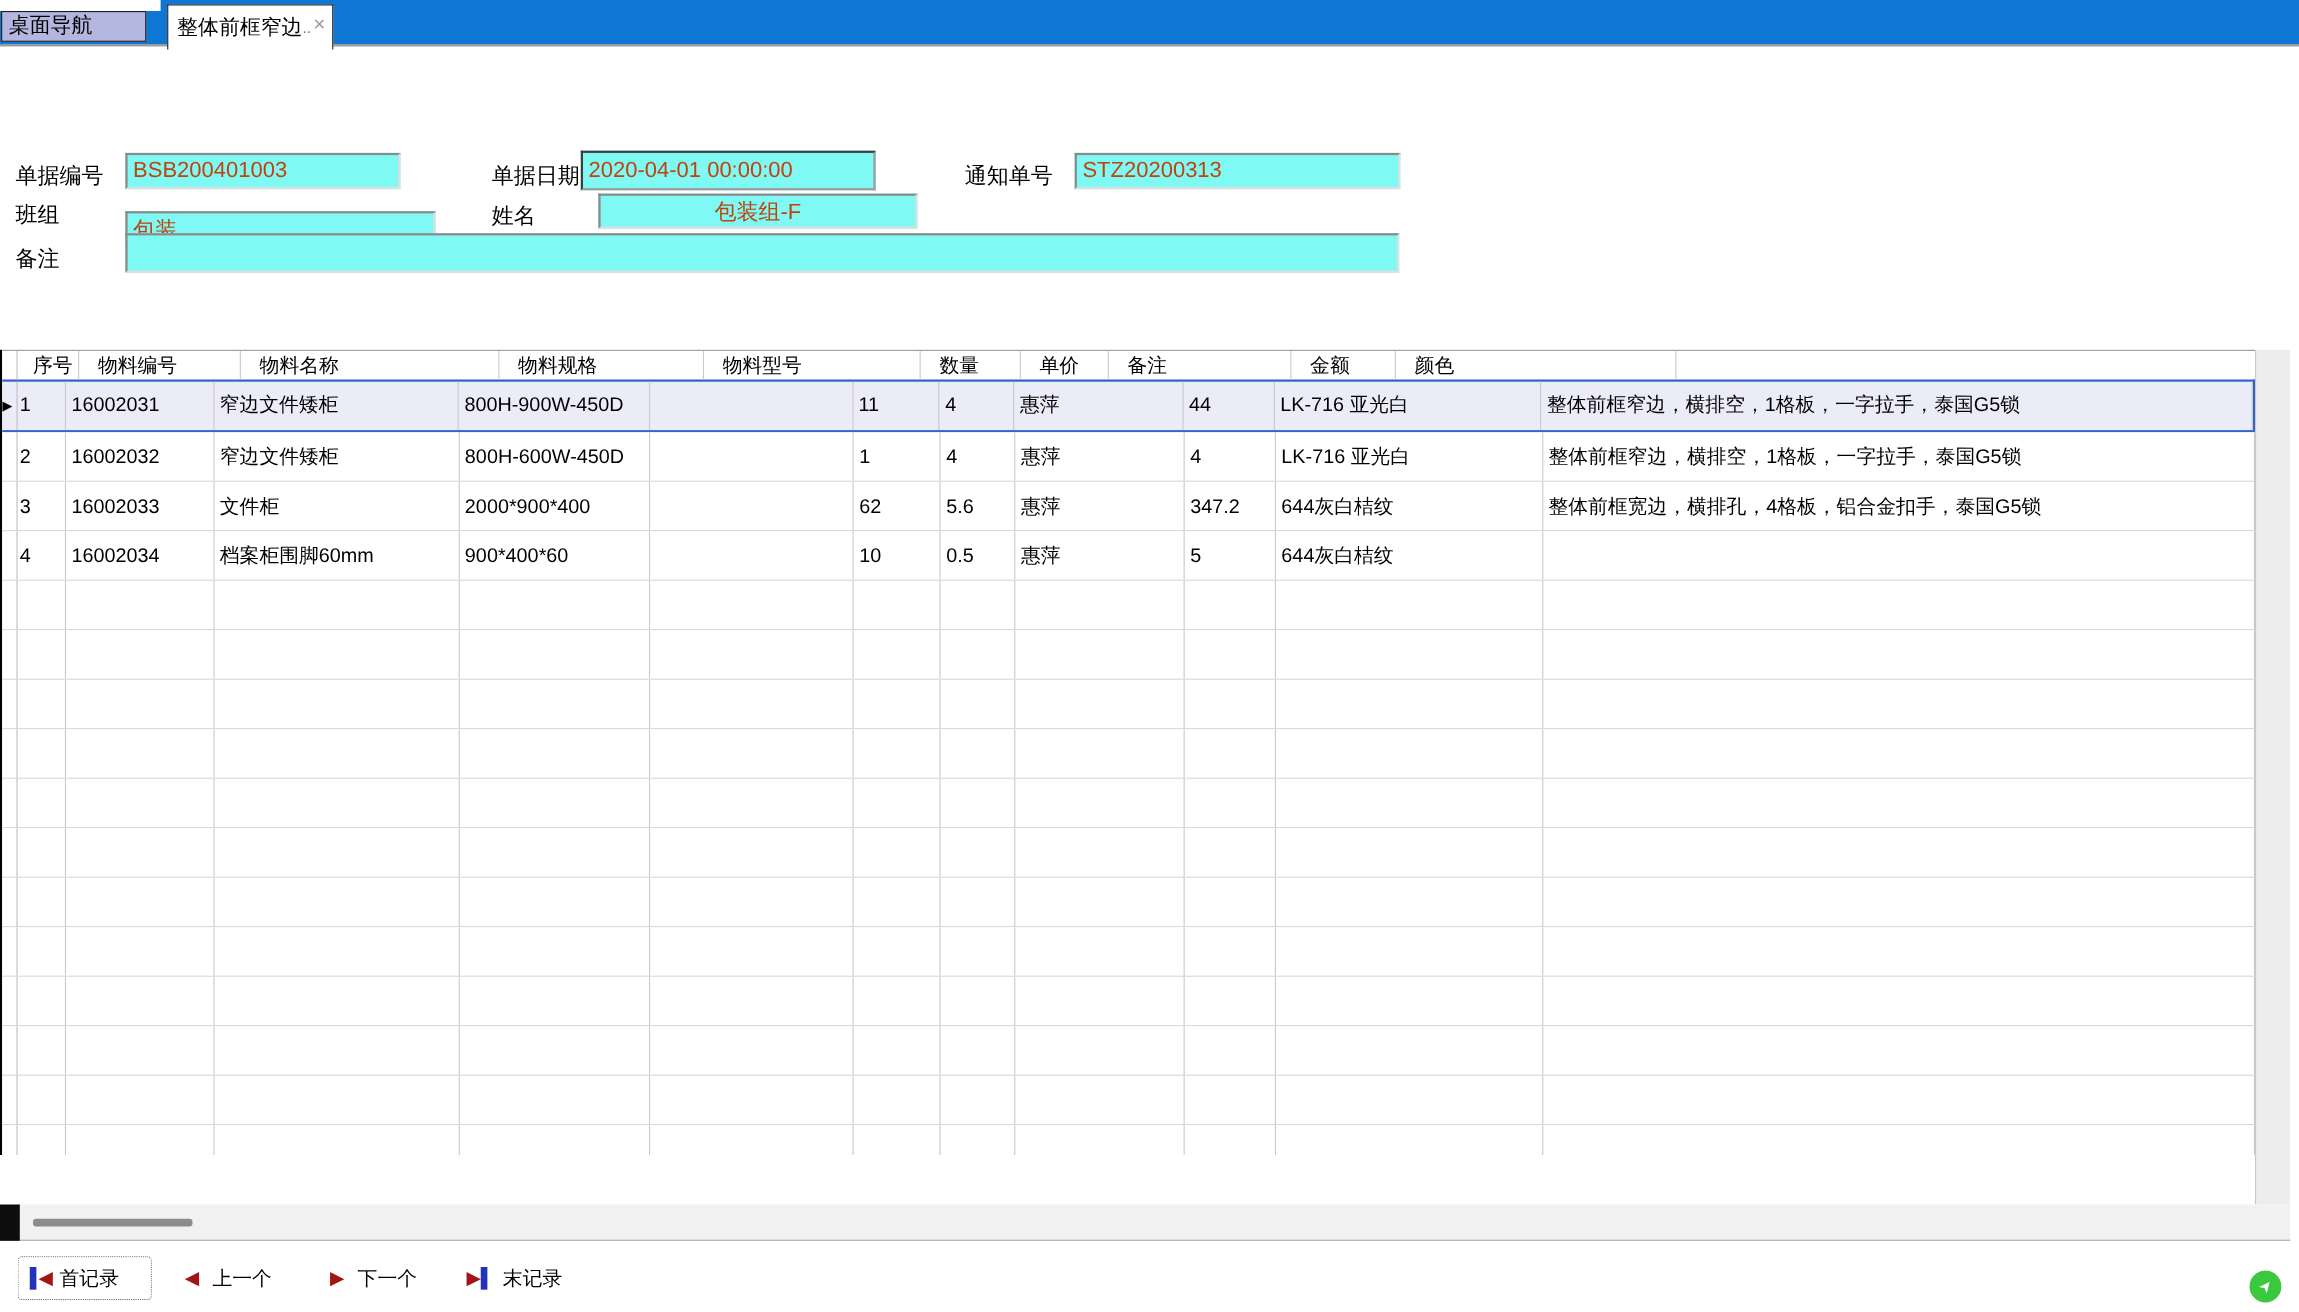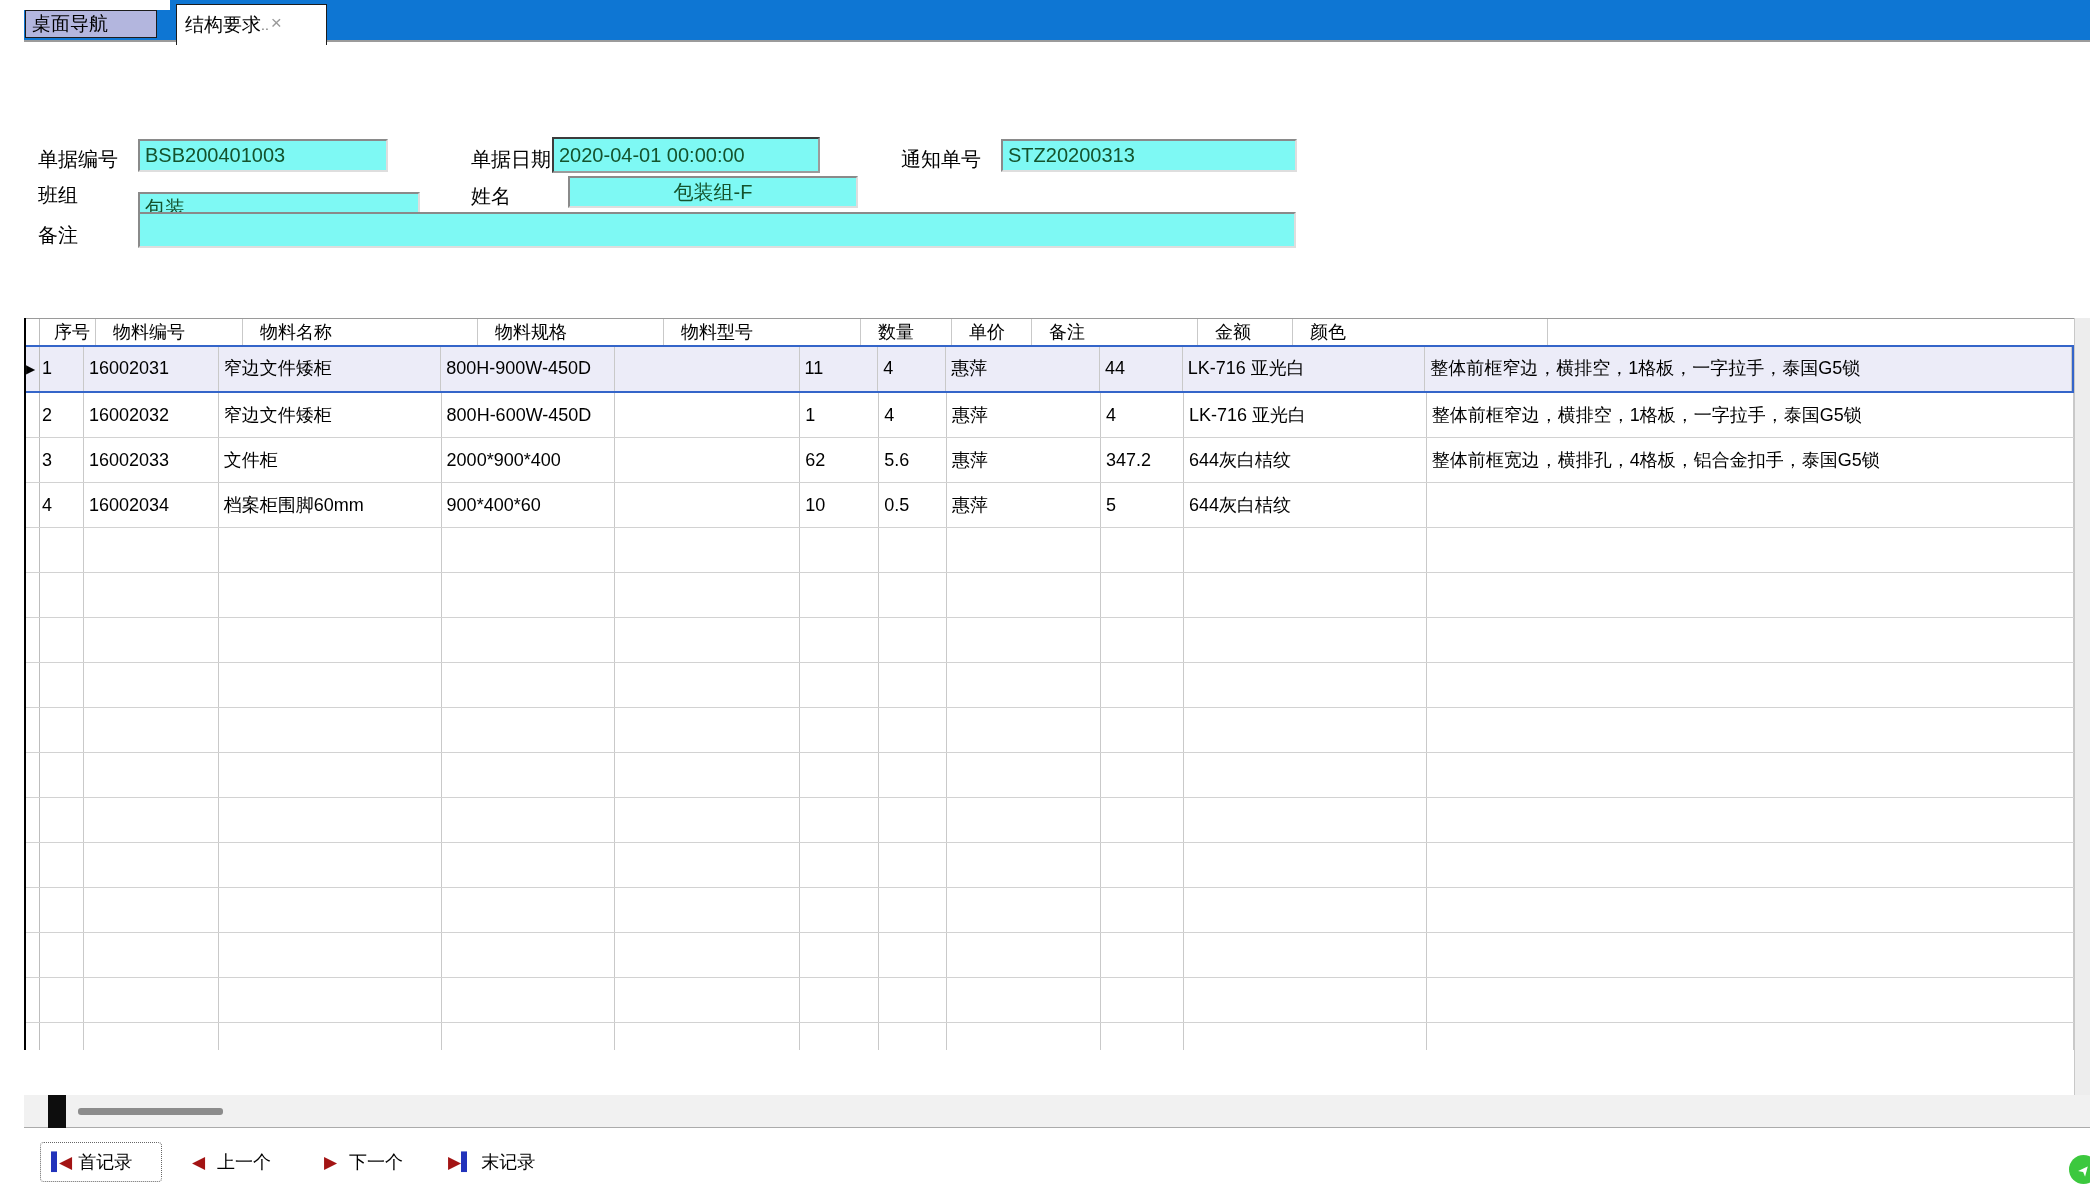--- a/index.html
+++ b/index.html
@@ -1,34 +1,34 @@
 <!DOCTYPE html>
 <html><head>
 <meta charset="utf-8">
 <style>
   * { margin:0; padding:0; box-sizing:border-box; }
   html,body { width:2090px; height:1193px; background:#ffffff;
     font-family:"Liberation Sans","DejaVu Sans",sans-serif; color:#000; overflow:hidden; }
-  .abs { position:absolute;margin-left:24px; }
+  .abs { position:absolute; }
 
   
   .topbar { left:0; top:0; width:2090px; height:42px; background:#0E76D3; border-bottom:2px solid #9b9b9b; }
   .tab-strip-patch { left:0; top:0; width:146px; height:10px; background:#fff; }
   .tab-inactive { left:1px; top:10px; width:132px; height:28px; background:#B3B6DE;
     border:1px solid #1c1c1c; font-size:19px; line-height:25px; padding-left:6px; }
   .tab-active { left:152px; top:4px; width:151px; height:41px; background:#fff; z-index:5;
     border:1px solid #1c1c1c; border-bottom:none; font-size:19px; padding:7px 6px 0 8px;
     display:flex; align-items:flex-start; }
   .tab-close { color:#9a9a9a; font-size:19px; line-height:22px; margin-left:2px; }
   .tab-trunc { color:#777; font-size:14px; line-height:26px; }
 
   
   .flabel { font-size:20px; }
   .finput { background:#7EF9F4; border:2px solid; border-color:#8a8a8a #dedede #dedede #8a8a8a;
-    font-size:20px; padding:0 5px; font-family:inherit; color:#14532d; outline:none; }
+    font-size:20px; padding:0 5px; font-family:inherit; color:#c2410c; outline:none; }
   .finput.strong { border-color:#3c3c3c #9b9b9b #9b9b9b #3c3c3c; }
 
   
   .grid { left:0; top:318px; width:2050px; border-left:2px solid #000; background:#fff; }
   .trow { display:flex; height:45px; border-bottom:1px solid #d2d2d2; background:#fff; }
   .trow.header { height:27px; border-top:1px solid #9a9a9a; border-bottom:none; font-size:18px;gap:12px; }
   .trow.header .cell { line-height:26px; }
   .trow.selected { height:48px; background:#ECECF8;
     border-top:2px solid #3465C9; border-bottom:2px solid #3465C9; border-right:2px solid #3465C9; }
   .trow.selected .cell { line-height:42px; }
@@ -64,21 +64,21 @@
     background:#3CC83E; display:flex; align-items:center; justify-content:center; }
   .safety span { color:#fff; font-size:14px; font-weight:bold; transform:rotate(-50deg); }
 </style>
 </head>
 <body>
 
 <div class="abs topbar"></div>
 <div class="abs tab-strip-patch"></div>
 <div class="abs tab-inactive">桌面导航</div>
 <div class="abs tab-active">
-  <span>结构要求</span>
+  <span>整体前框窄边</span>
   <span class="tab-trunc">..</span>
   <span class="tab-close">×</span>
 </div>
 
 <span class="abs flabel" style="left:14px; top:146px;">单据编号</span>
 <input class="abs finput" style="left: 114px; top: 139px; width: 250px; height: 33px;" value="BSB200401003">
 
 <span class="abs flabel" style="left:447px; top:146px;">单据日期</span>
 <input class="abs finput strong" style="left: 528px; top: 137px; width: 268px; height: 36px;" value="2020-04-01 00:00:00">
 

